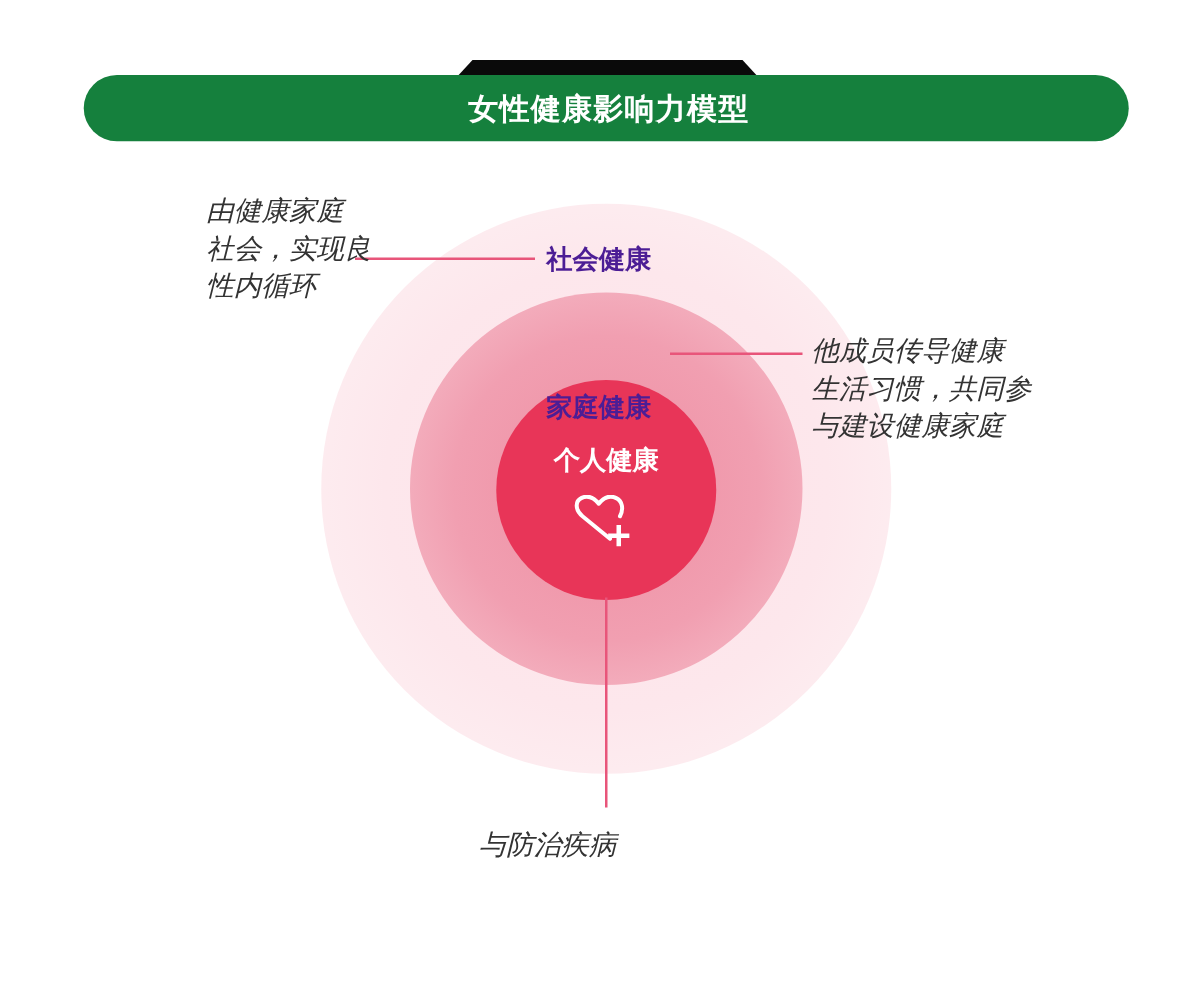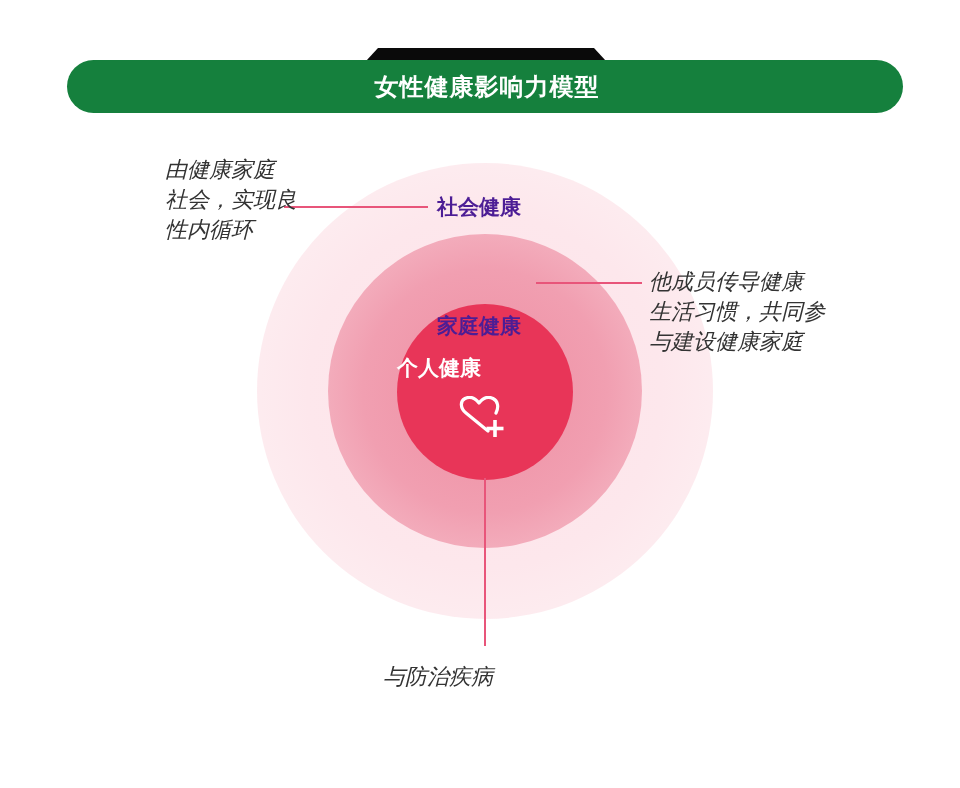--- a/index.html
+++ b/index.html
@@ -73,21 +73,21 @@
       top: 304px;
       width: 176px;
       height: 176px;
       background: #e83558;
     }
     .inner-label {
       position: absolute;
       left: 397px;
       top: 354px;
       width: 176px;
-      text-align: left;
+      text-align: center;
       color: #ffffff;
       font-size: 21px;
       font-weight: bold;
     }
     .heart-icon {
       position: absolute;
       left: 459px;
       top: 396px;
       width: 48px;
       height: 44px;

